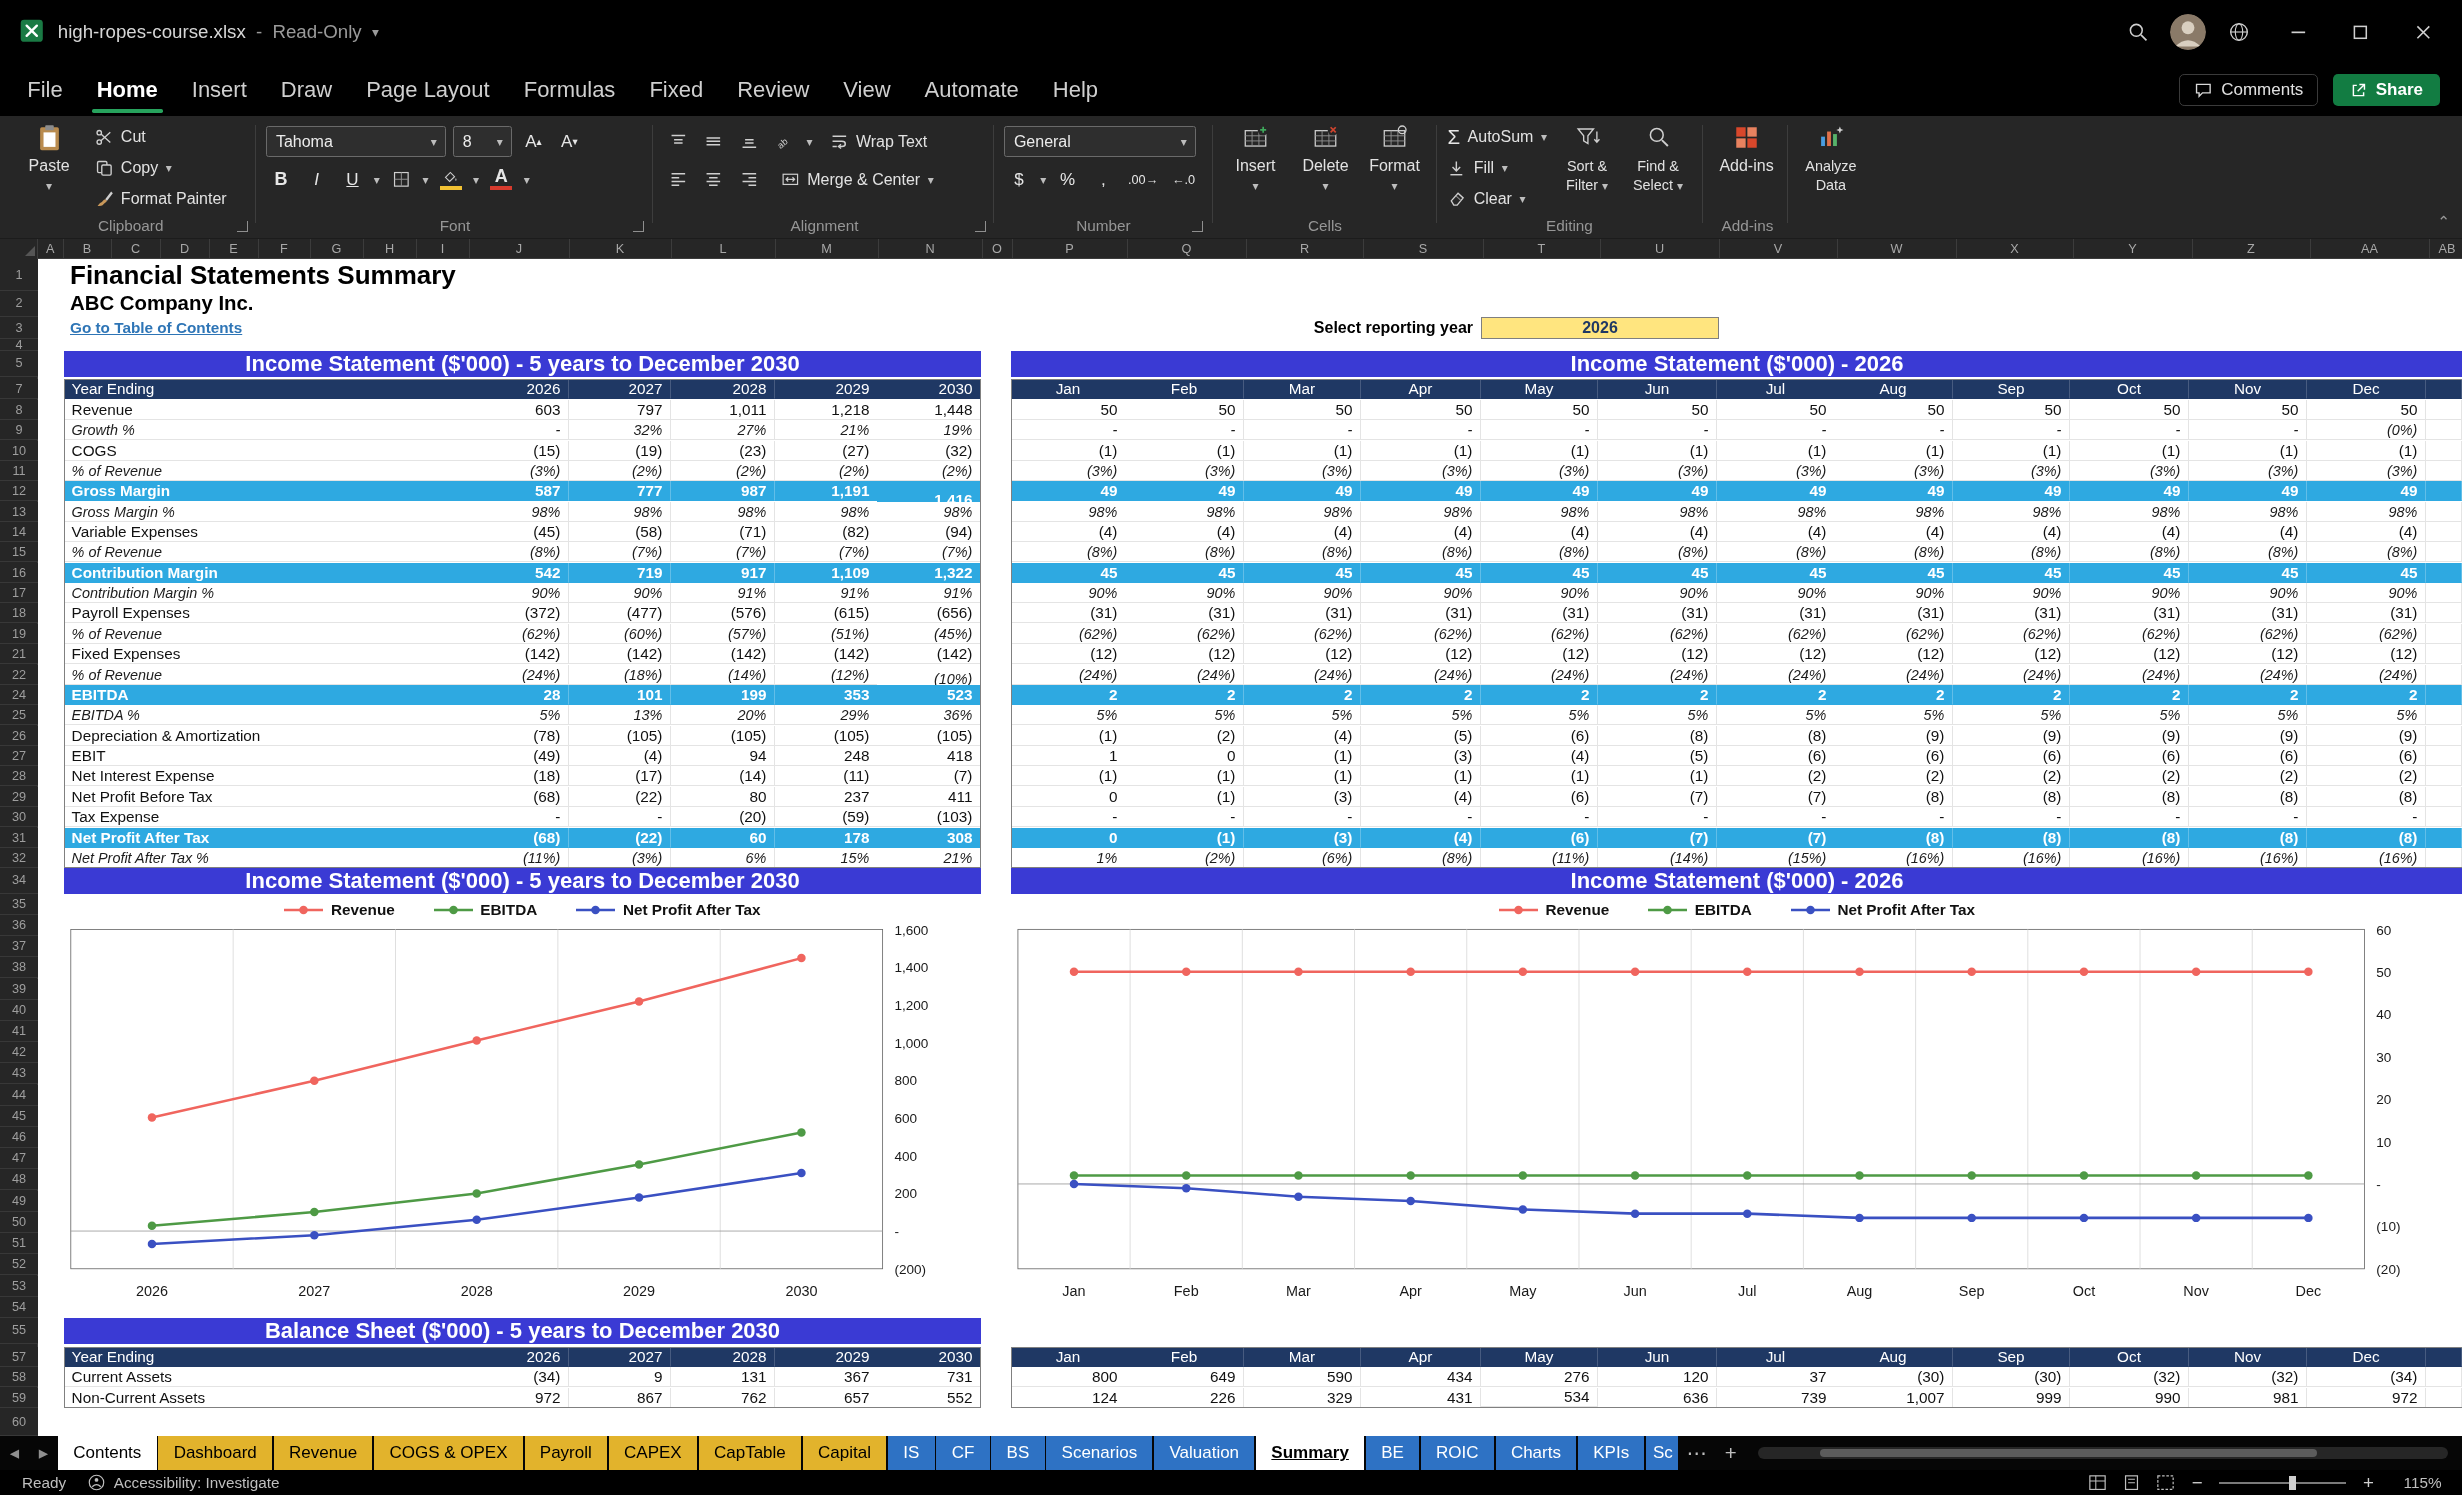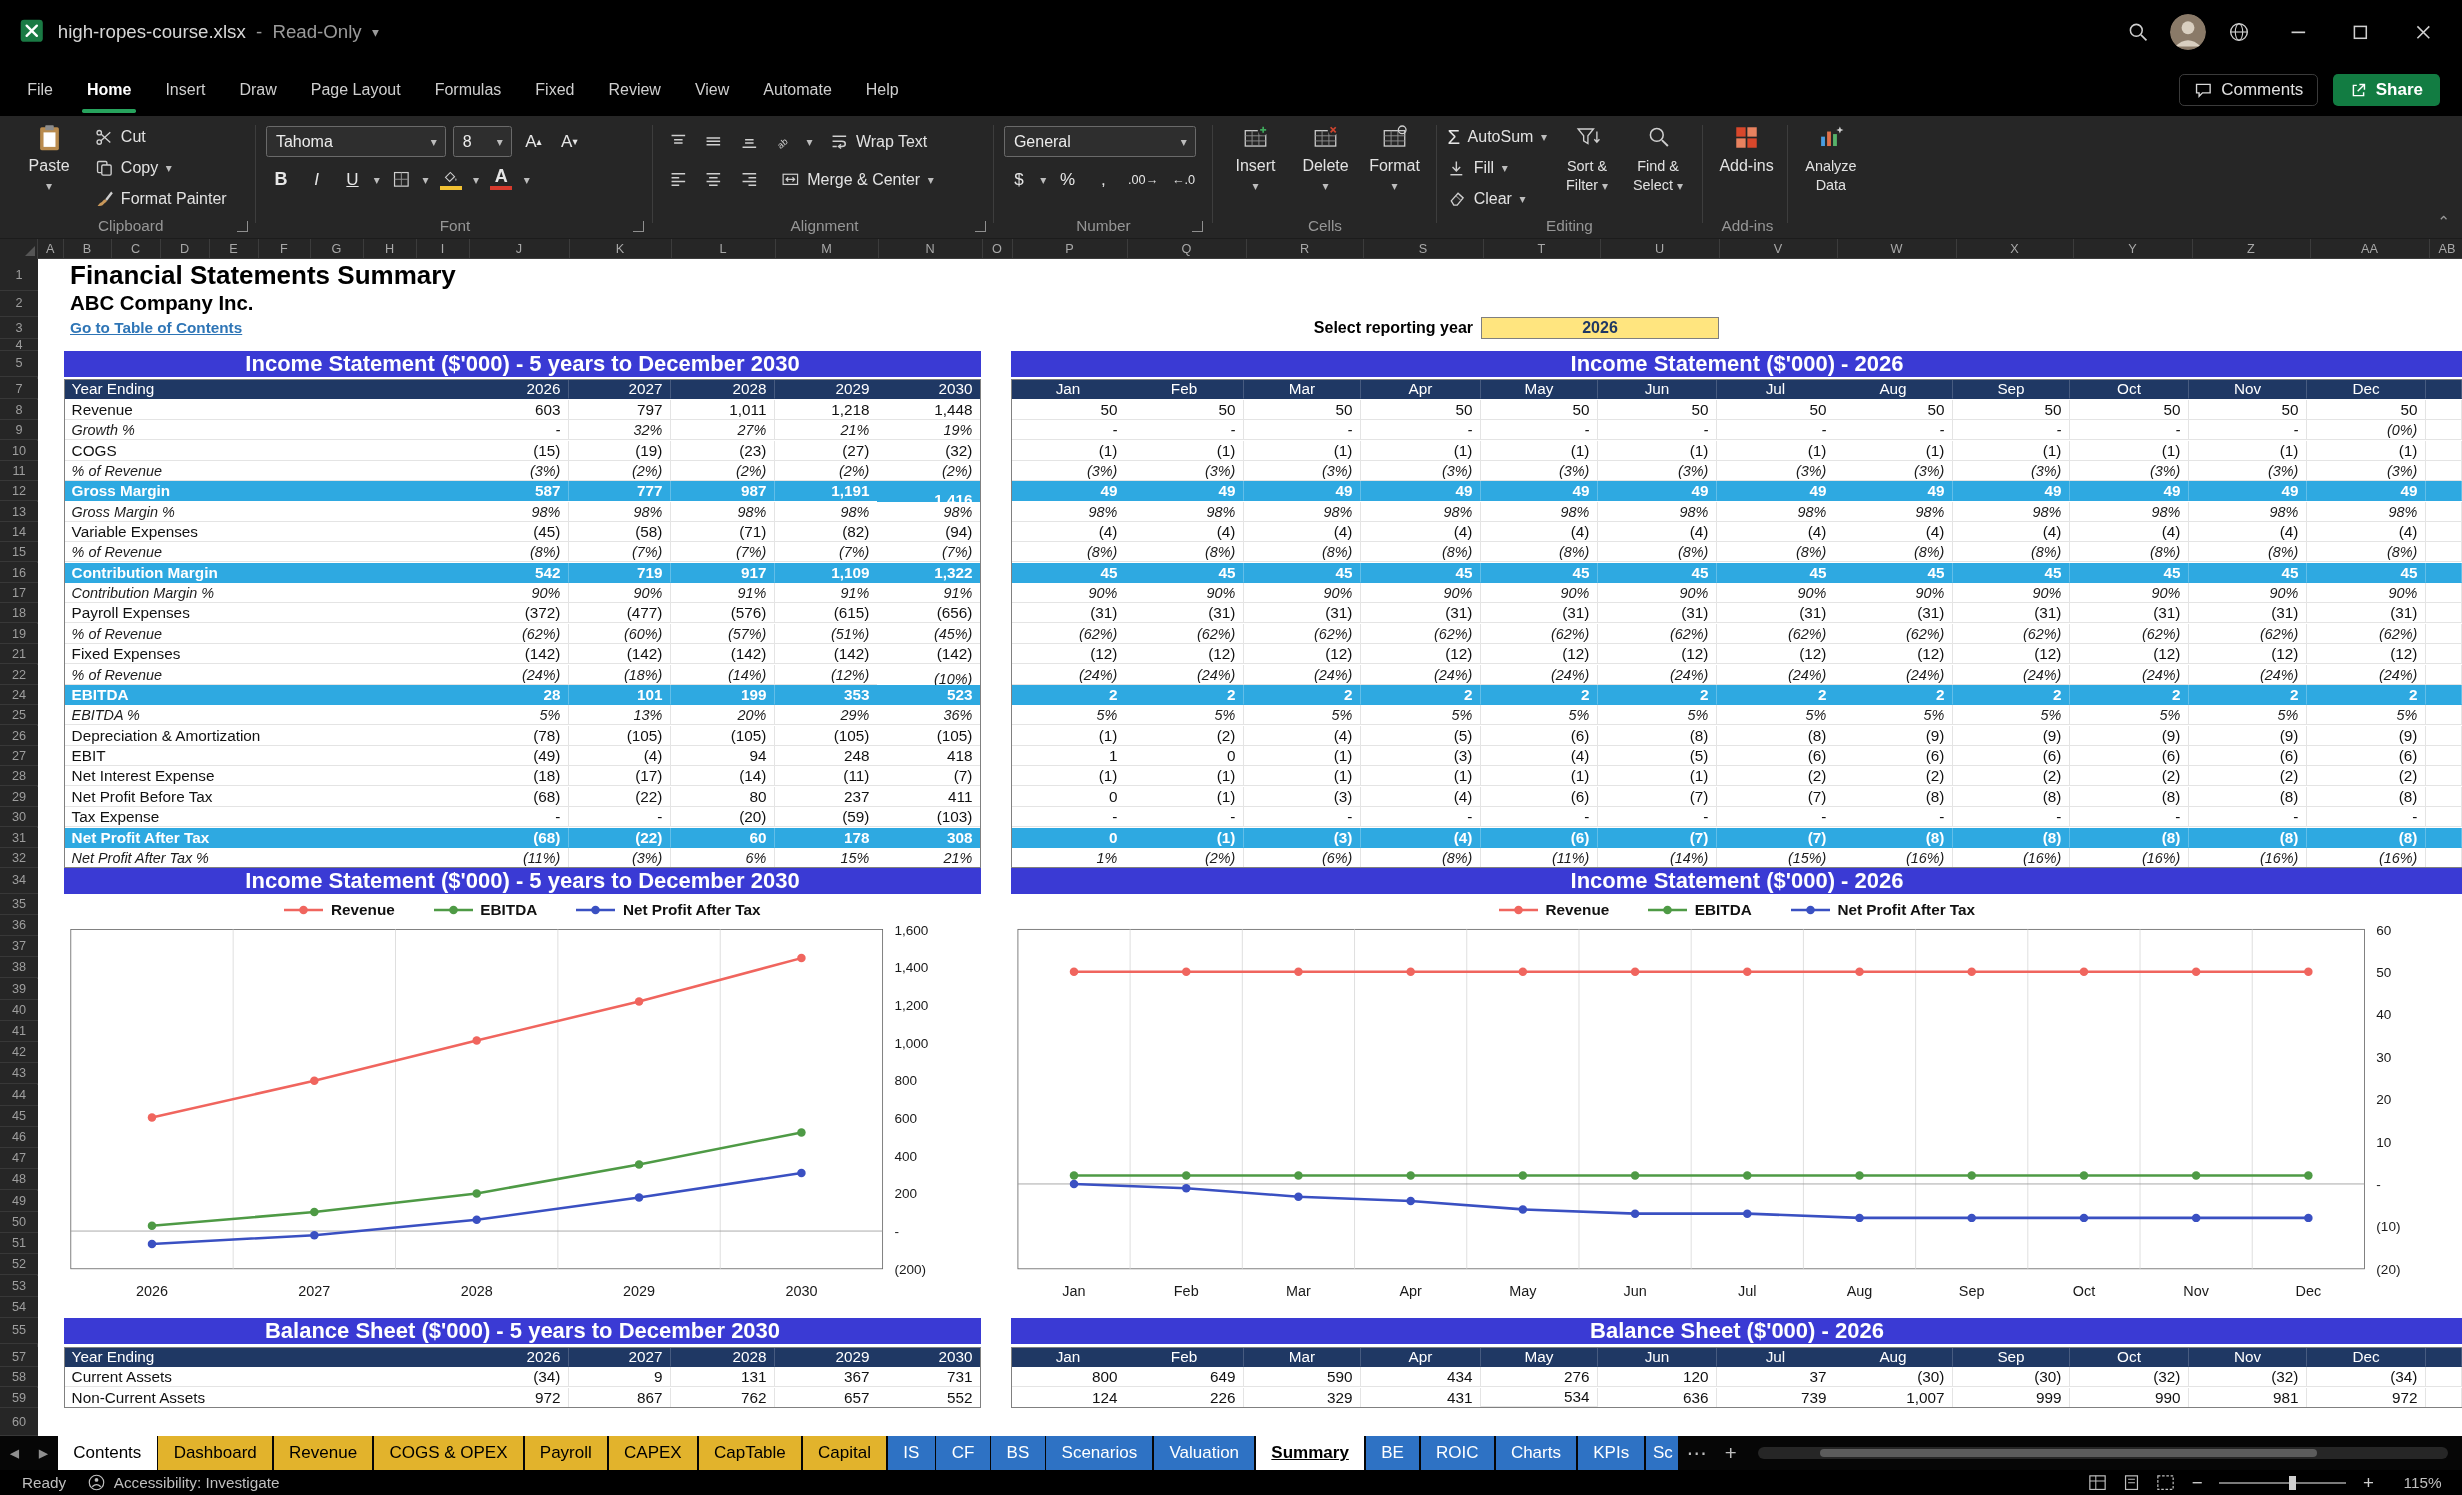--- a/index.html
+++ b/index.html
@@ -14,21 +14,21 @@
   .tb-dim{color:#9a9a9a;}
   .tb-right{display:flex;align-items:center;gap:8.5px;padding-right:12px;}
   .tb-btn{width:48px;height:48px;display:flex;align-items:center;justify-content:center;cursor:default;}
   .winbtn{width:54px;height:54px;display:flex;align-items:center;justify-content:center;}
   .avatar{width:36px;height:36px;border-radius:50%;overflow:hidden;}
   .chev{color:#9a9a9a;font-size:13.6px;}
 
   
   .menubar{position:absolute;top:64px;left:0;width:2462px;height:53px;background:#000;display:flex;align-items:stretch;border-bottom:0.8px solid #161616;}
   #menu-items{display:flex;align-items:stretch;padding-left:10.2px;}
-  .mi{display:flex;align-items:center;padding:0 17px;color:#cfcfcf;font-size:16px;position:relative;}
+  .mi{display:flex;align-items:center;padding:0 17px;color:#cfcfcf;font-size:22px;position:relative;}
   .mi.act{color:#fff;font-weight:bold;}
   .mi.act::after{content:"";position:absolute;left:12px;right:12px;bottom:3.4px;height:3.4px;background:#27a35d;border-radius:1.7px;}
   .menu-right{margin-left:auto;display:flex;align-items:center;gap:15.3px;padding-right:22px;}
   .comments-btn{display:flex;align-items:center;gap:8.5px;color:#e0e0e0;font-size:17px;border:0.8px solid #3a3a3a;border-radius:5.1px;padding:5.1px 13.6px;}
   .share-btn{display:flex;align-items:center;gap:8.5px;color:#fff;font-size:17px;background:#127c42;border-radius:5.1px;padding:6px 17px;font-weight:bold;}
 
   
   .ribbon{position:absolute;top:116px;left:0;width:2462px;height:123px;background:#262626;border-bottom:0.8px solid #1c1c1c;}
   .rg{position:absolute;top:0;height:123px;}
   .rsep{position:absolute;top:8.5px;width:0.8px;height:98px;background:#3d3d3d;}
@@ -1015,21 +1015,20 @@
       <div class="c num it" style="left:1717px;top:589px;width:118px;height:20.4px">(15%)</div>
       <div class="c num it" style="left:1834px;top:589px;width:119px;height:20.4px">(16%)</div>
       <div class="c num it" style="left:1953px;top:589px;width:117px;height:20.4px">(16%)</div>
       <div class="c num it" style="left:2070px;top:589px;width:119px;height:20.4px">(16%)</div>
       <div class="c num it" style="left:2189px;top:589px;width:118px;height:20.4px">(16%)</div>
       <div class="c num it" style="left:2307px;top:589px;width:119px;height:20.4px">(16%)</div>
       <div class="c num it" style="left:2426px;top:589px;width:36px;height:20.4px"></div>
       <div class="band" style="left:64px;top:609px;width:917px;height:25.5px">Income Statement ($'000) - 5 years to December 2030</div>
       <div class="band" style="left:1011px;top:609px;width:1452px;height:25.5px">Income Statement ($'000) - 2026</div>
       <div class="band" style="left:64px;top:1059px;width:917px;height:25.5px">Balance Sheet ($'000) - 5 years to December 2030</div>
-      <div class="band" style="left:1011px;top:1059px;width:1452px;height:25.5px">Balance Sheet ($'000) - 2026</div>
       <div class="c hd lab" style="left:64px;top:1088px;width:406px;height:20.4px">Year Ending</div>
       <div class="c hd num" style="left:469px;top:1088px;width:100px;height:20.4px">2026</div>
       <div class="c hd num" style="left:569px;top:1088px;width:102px;height:20.4px">2027</div>
       <div class="c hd num" style="left:671px;top:1088px;width:104px;height:20.4px">2028</div>
       <div class="c hd num" style="left:775px;top:1088px;width:103px;height:20.4px">2029</div>
       <div class="c hd num" style="left:877px;top:1088px;width:104px;height:20.4px">2030</div>
       <div class="c hd ctr" style="left:1011px;top:1088px;width:115px;height:20.4px">Jan</div>
       <div class="c hd ctr" style="left:1125px;top:1088px;width:119px;height:20.4px">Feb</div>
       <div class="c hd ctr" style="left:1244px;top:1088px;width:117px;height:20.4px">Mar</div>
       <div class="c hd ctr" style="left:1361px;top:1088px;width:120px;height:20.4px">Apr</div>

